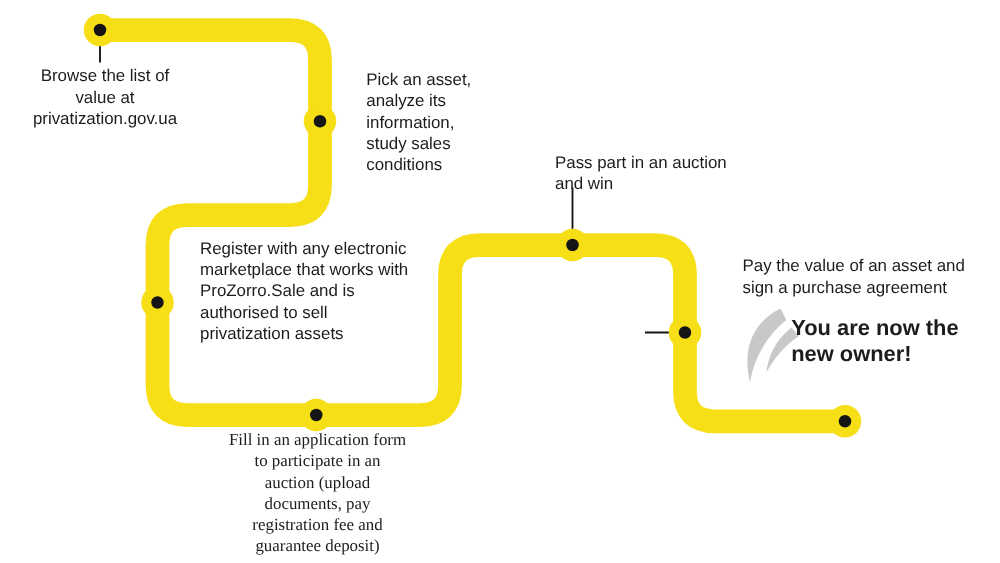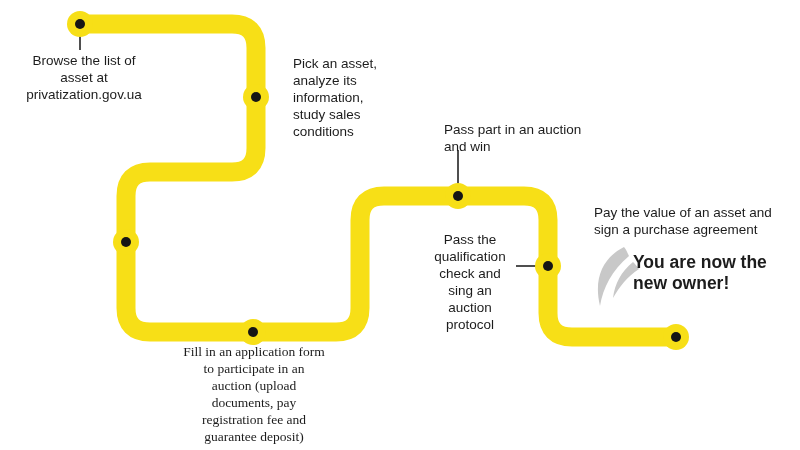--- a/index.html
+++ b/index.html
@@ -96,46 +96,45 @@
            C 603 288, 612 270, 629 256
            C 627 252, 626 249, 624 247 Z"></path>
       <path class="swoosh" d="M 633 262
            C 621 272, 615 283, 613 298
            C 620 286, 627 277, 639 269
            C 637 266, 635 264, 633 262 Z"></path>
     </g>
   </svg>
 
   <div class="caption center" style="left:0px;   top:52px;  width:168px;">Browse the list of
-asset at
+value at
 privatization.gov.ua</div>
 
   <div class="caption" style="left:293px; top:55px;  width:125px;">Pick an asset,
 analyze its
 information,
 study sales
 conditions</div>
 
+  <div class="caption" style="left:160px; top:190px; width:205px;">Register with any electronic
+marketplace that works with
+ProZorro.Sale and is
+authorised to sell
+privatization assets</div>
 
   <div class="caption center" style="left:166px; top:343px; width:176px;font-family:Liberation Serif, serif;">Fill in an application form
 to participate in an
 auction (upload
 documents, pay
 registration fee and
 guarantee deposit)</div>
 
   <div class="caption" style="left:444px; top:121px; width:160px;">Pass part in an auction
 and win</div>
 
-  <div class="caption center" style="left:423px; top:231px; width:94px;">Pass the
-qualification
-check and
-sing an
-auction
-protocol</div>
 
   <div class="caption" style="left:594px; top:204px; width:210px;">Pay the value of an asset and
 sign a purchase agreement</div>
 
   <div class="final-msg" style="left:633px; top:252px; width:170px;">You are now the
 new owner!</div>
 
 </div>
 
 </body></html>

